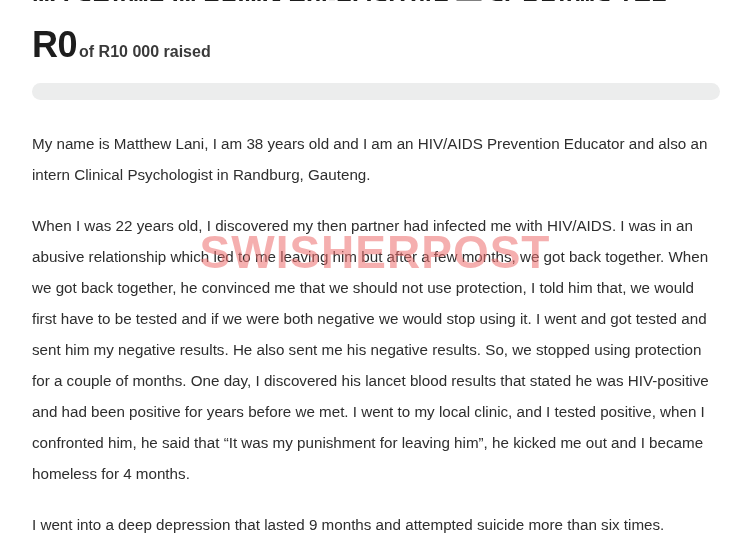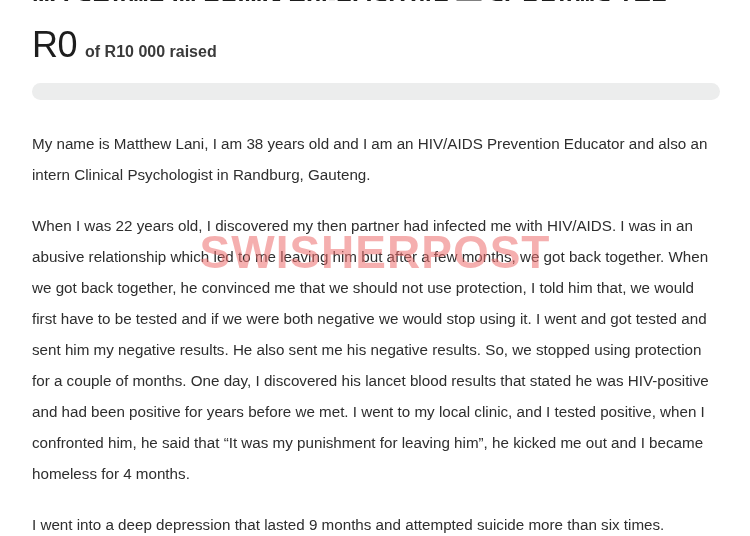--- a/index.html
+++ b/index.html
@@ -43,29 +43,29 @@
     white-space: nowrap;
   }
   .raised-row {
     margin-top: 10px;
     display: flex;
     align-items: baseline;
     white-space: nowrap;
   }
   .raised-amount {
     font-size: 36px;
-    font-weight: normal;
+    font-weight: bold;
     color: #1d1d1d;
     letter-spacing: -0.5px;
   }
   .raised-goal {
     font-size: 16px;
     font-weight: bold;
     color: #3a3a3a;
-    margin-left: 8px;
+    margin-left: 2px;
     text-align: right;
   }
   .progress-track {
     margin-top: 17px;
     width: 688px;
     height: 17px;
     background: #eceded;
     border-radius: 9px;
     position: relative;
     overflow: hidden;

